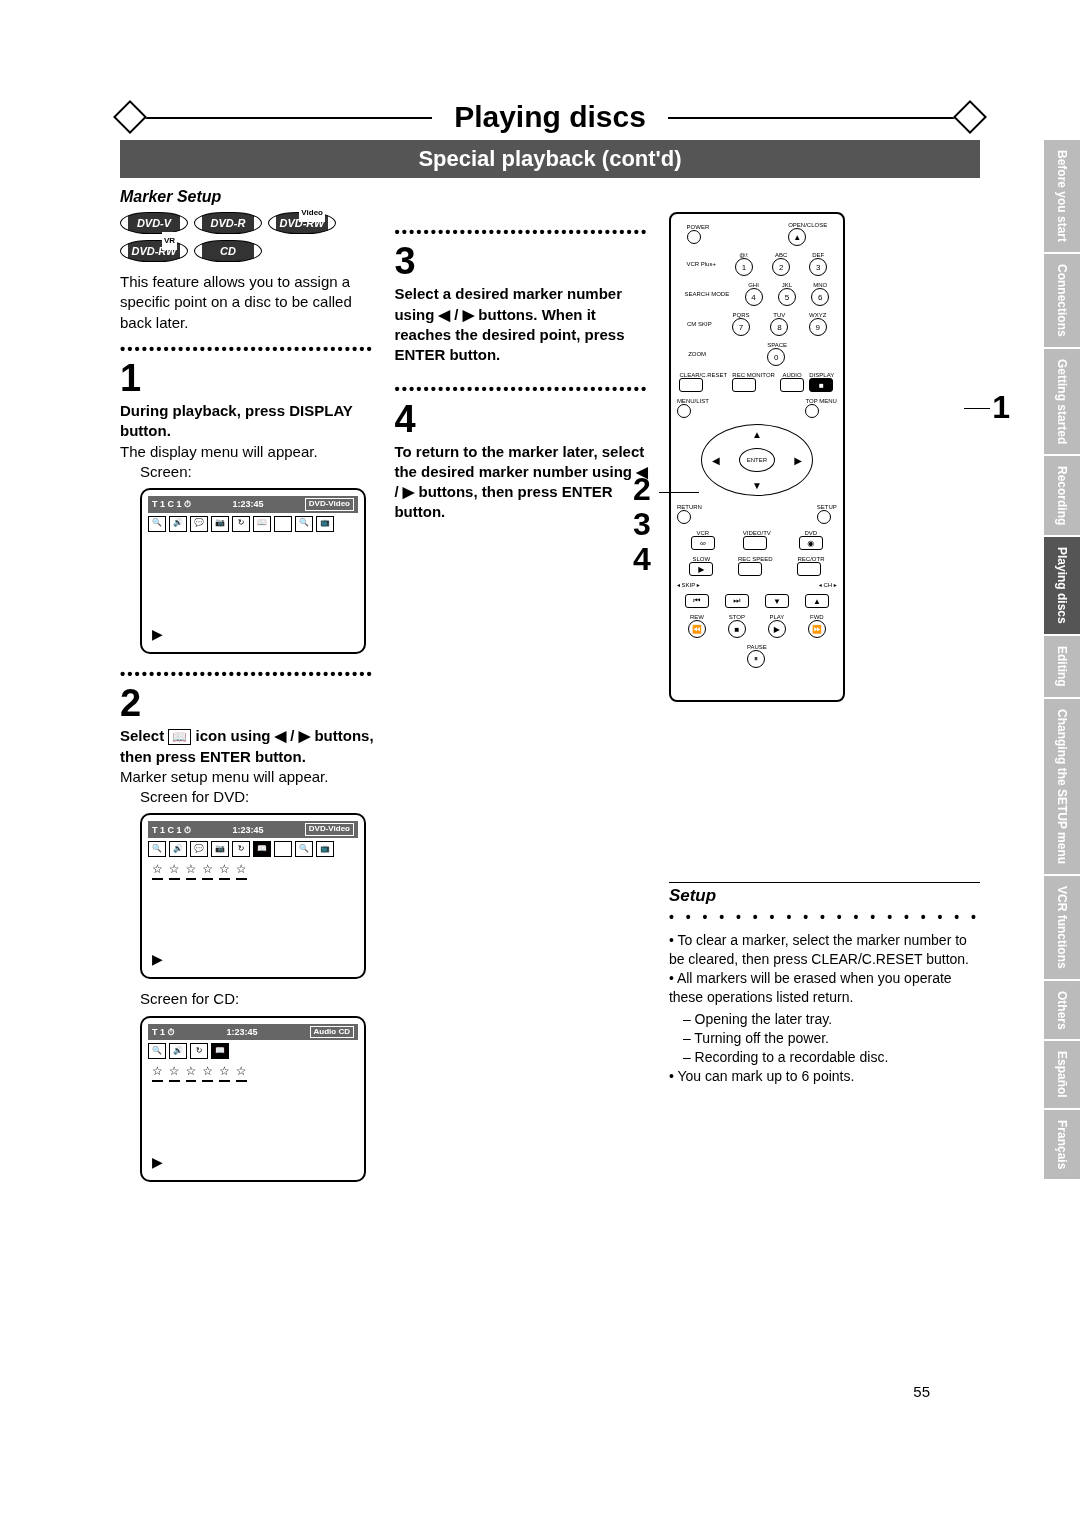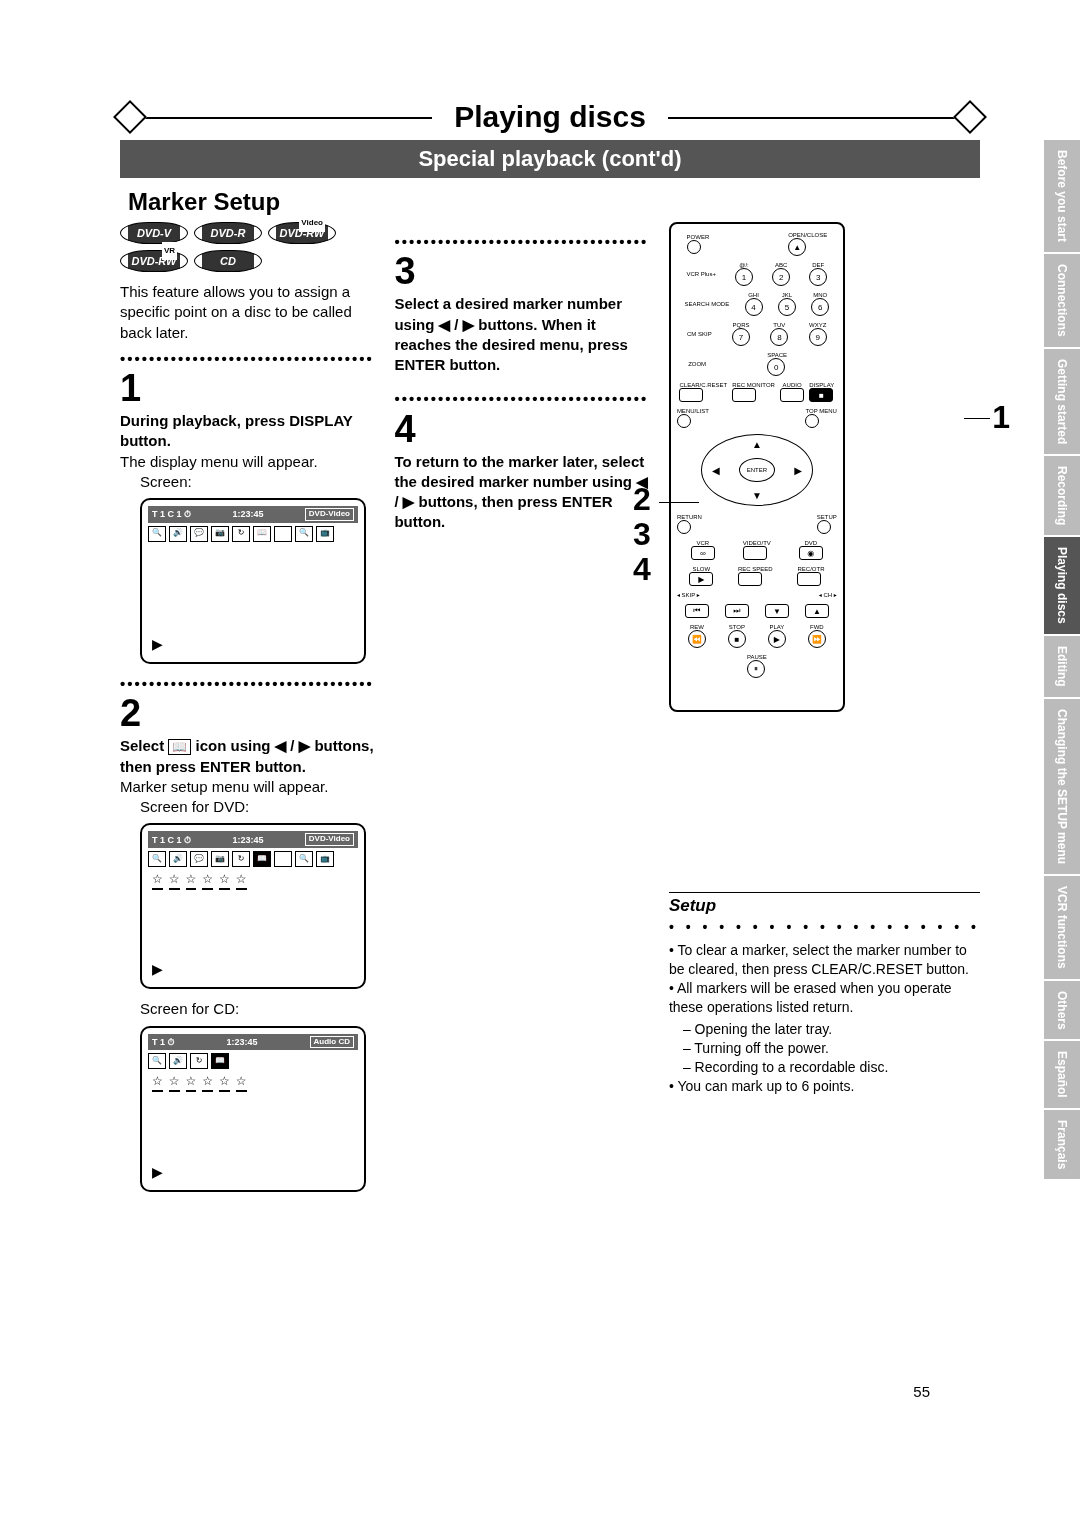--- a/index.html
+++ b/index.html
@@ -77,23 +77,24 @@
   .sub-banner {
     background: #555;
     color: #fff;
     font-weight: bold;
     font-size: 22px;
     text-align: center;
     padding: 6px 0;
     margin-top: 6px;
   }
   .section-title {
-    font-size: 24px;
-    font-weight: bold;
-    margin: 10px 0 6px 8px;
+    font-size: 16px;
+    font-weight: bold;
+    margin: 10px 0 6px 0;
+    font-style: italic;
   }
   .columns {
     display: flex;
     gap: 16px;
   }
   .col {
     flex: 1;
     font-size: 15px;
     line-height: 1.35;
   }
@@ -403,21 +404,21 @@
             <span>☆</span>
             <span>☆</span>
         </div>
         <div class="play-tri tri">▶</div>
       </div>
     </div>
 
     <div class="col narrow" style="padding-top:4px;">
       <div class="dots">•••••••••••••••••••••••••••••••••••</div>
       <div class="big-num">3</div>
-      <div class="step-bold">Select a desired marker number using ◀ / ▶ buttons. When it reaches the desired menu, press ENTER button.</div>
+      <div class="step-bold">Select a desired marker number using ◀ / ▶ buttons. When it reaches the desired point, press ENTER button.</div>
 
       <div class="dots" style="margin-top:14px;">•••••••••••••••••••••••••••••••••••</div>
       <div class="big-num">4</div>
       <div class="step-bold">To return to the marker later, select the desired marker number using ◀ / ▶ buttons, then press ENTER button.</div>
     </div>
 
     <div class="remote-wrap">
       <div class="callout-nums" style="left:-36px; top:260px; white-space:pre;">2
 3
 4</div>

